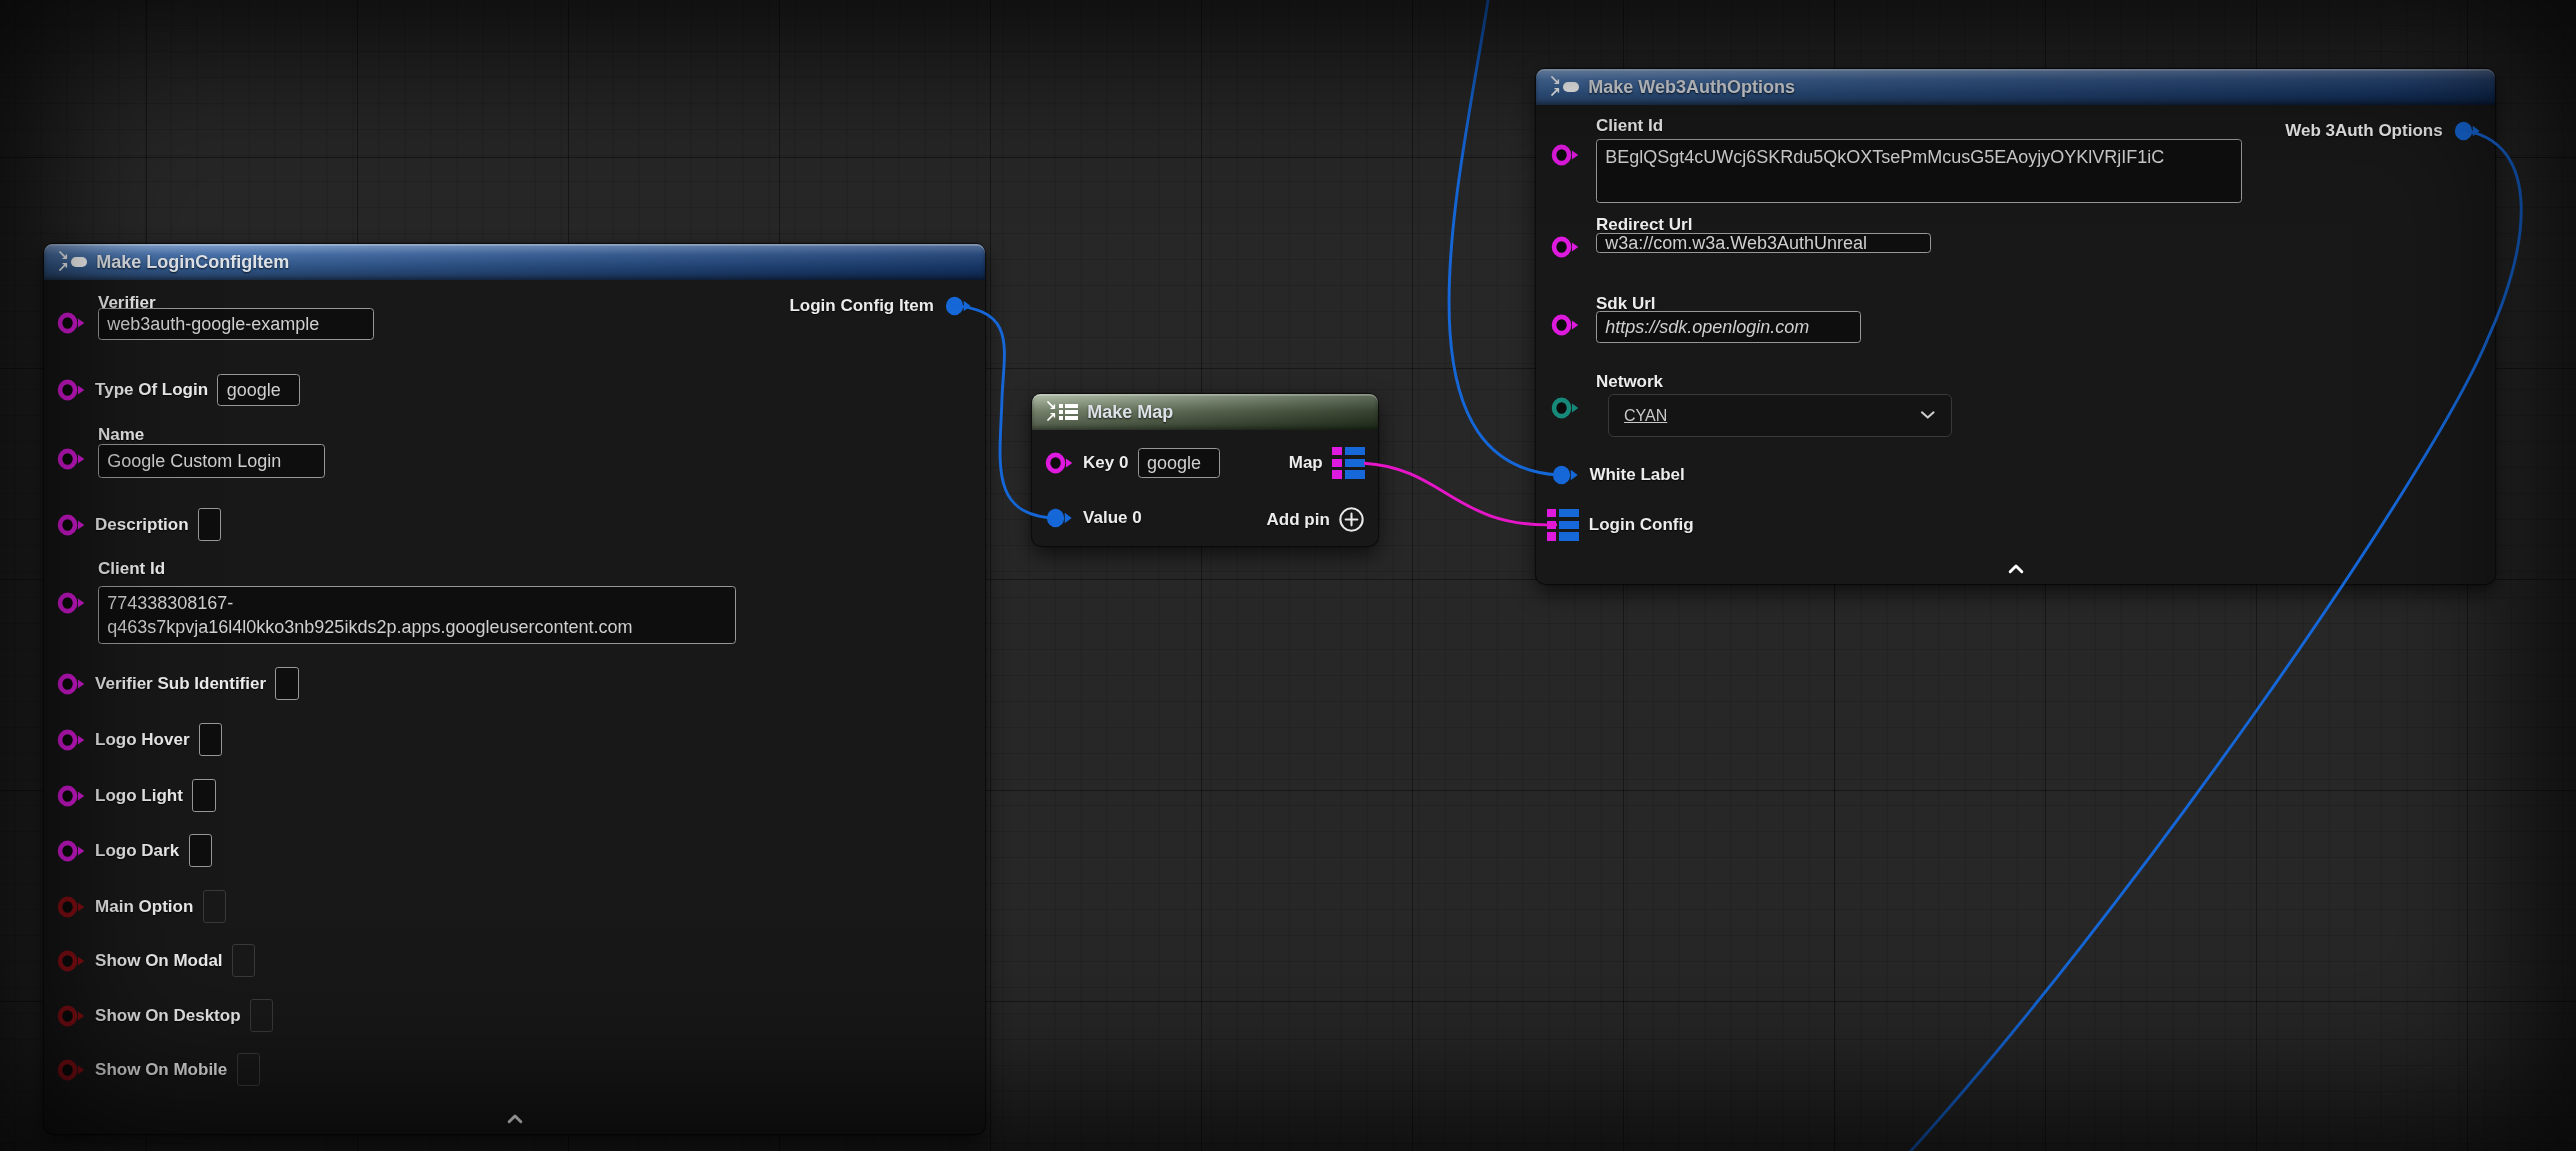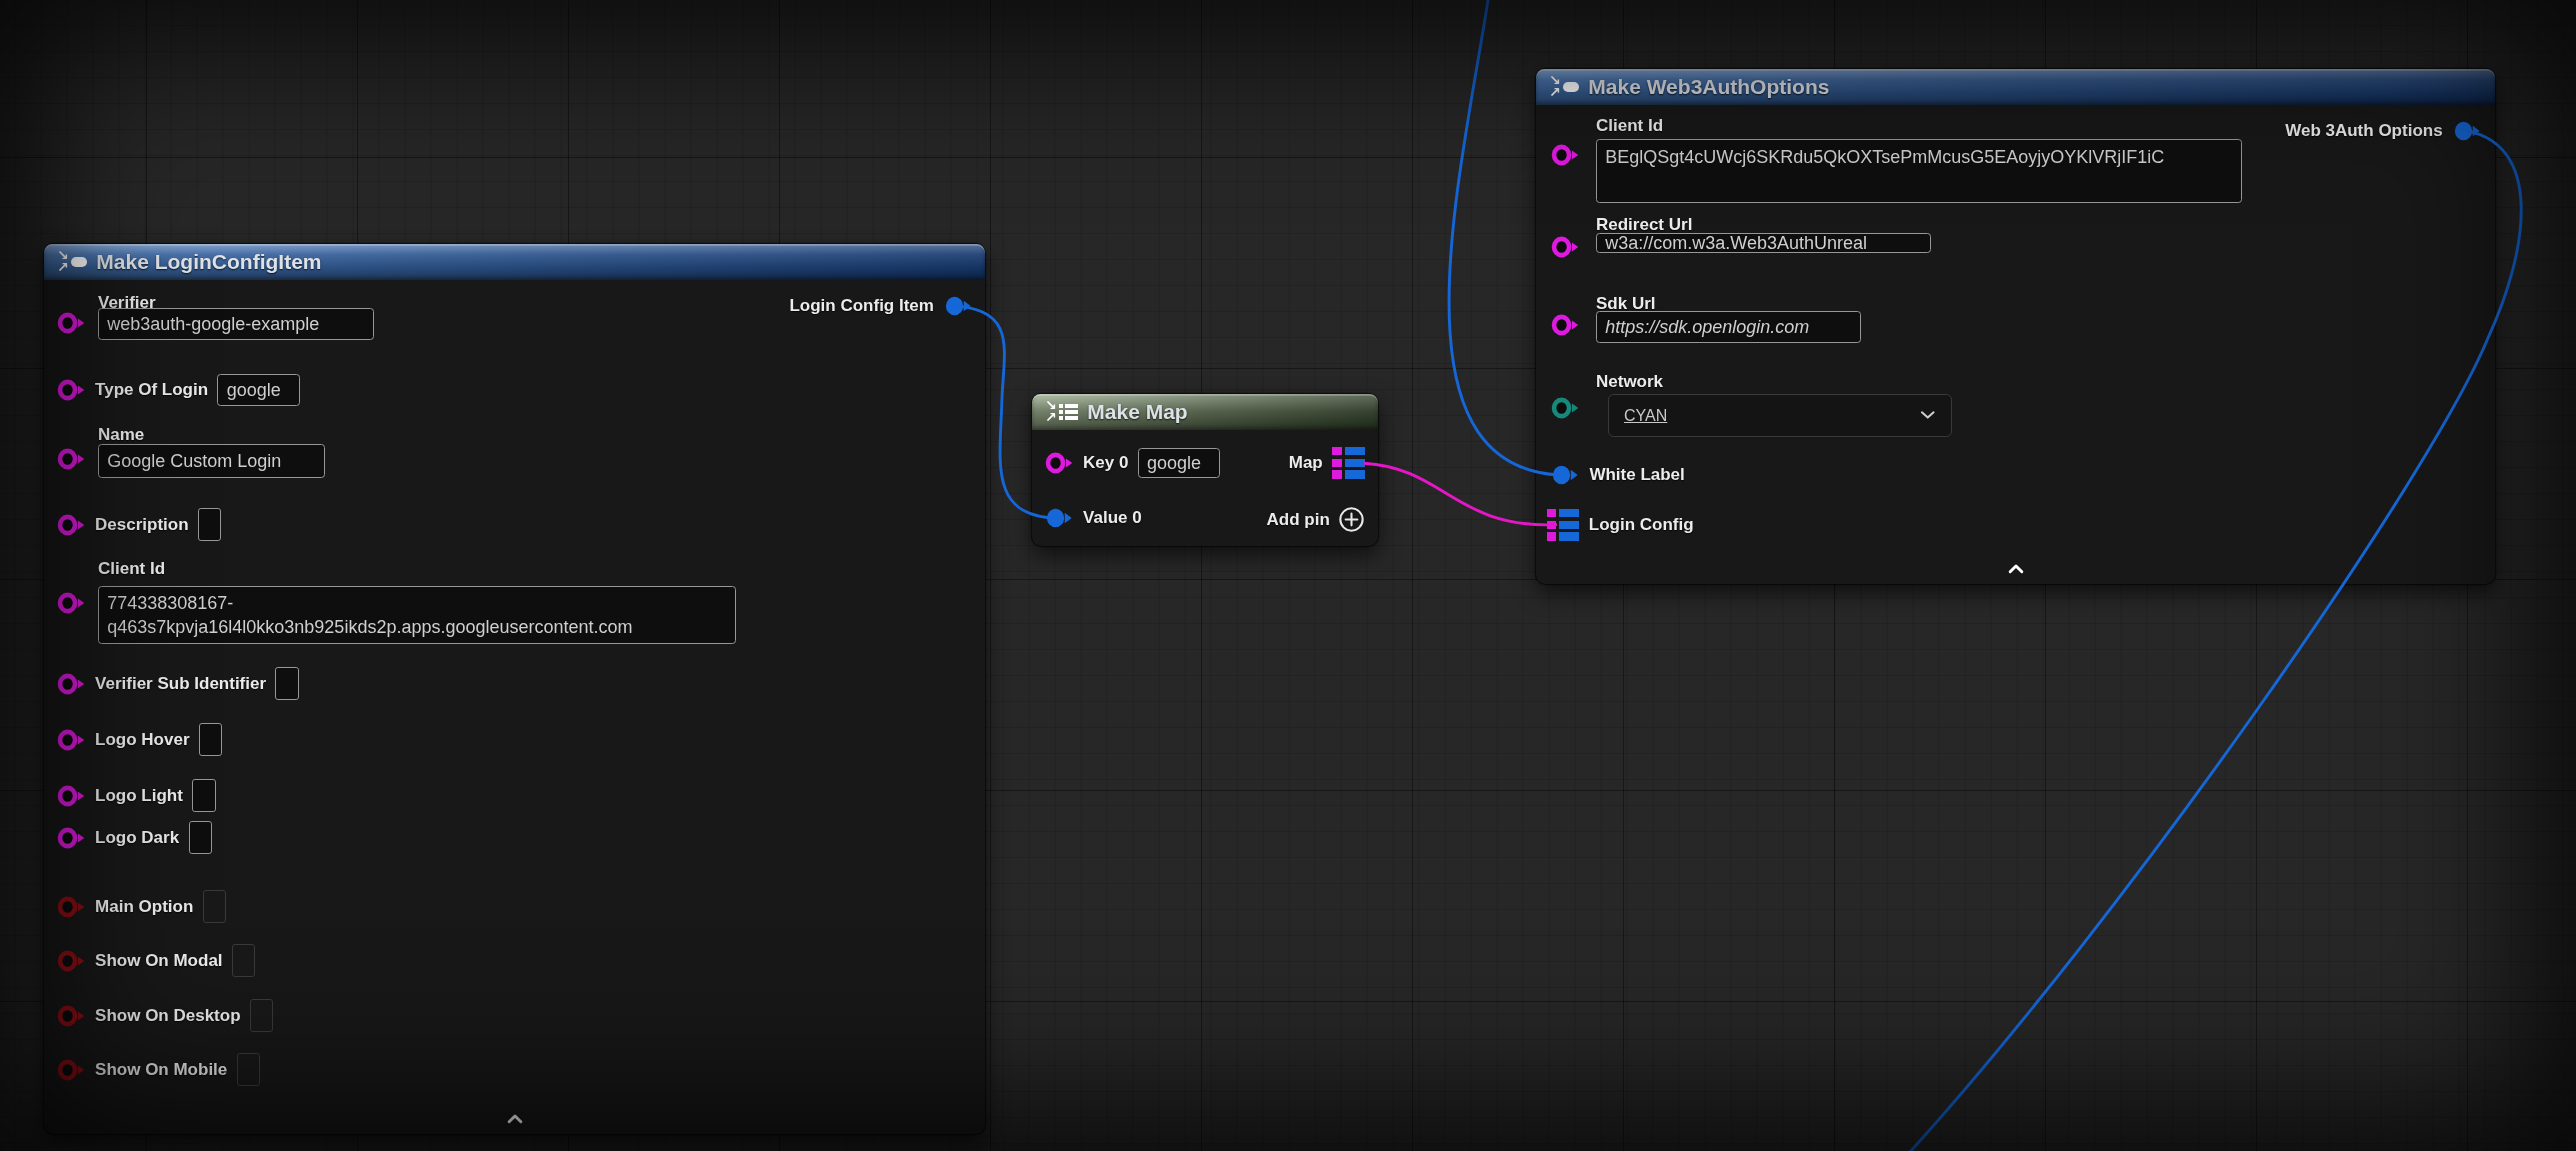--- a/index.html
+++ b/index.html
@@ -39,21 +39,21 @@
     box-shadow:0 8.2px 21px rgba(0,0,0,0.6), 0 0 0 1.2px rgba(0,0,0,0.55);}
   .node-header{position:absolute;left:0;top:0;right:0;height:36px;
     border-radius:8.2px 8.2px 0 0;display:flex;align-items:center;gap:9.4px;padding:0 13px;
     box-shadow:inset 0 1.8px 0 rgba(255,255,255,0.28), inset 0 -2.3px 4.7px rgba(0,0,0,0.35);}
   .header-blue{background:
     linear-gradient(to right, rgba(255,255,255,0.10), rgba(0,0,20,0.30)),
     linear-gradient(to bottom,#7fa3d4 0%,#3a68a6 30%,#1d4880 68%,#123058 100%);}
   .header-green{background:
     linear-gradient(to right, rgba(255,255,255,0.14), rgba(0,10,0,0.42)),
     linear-gradient(to bottom,#a9b89f 0%,#5d6c51 48%,#2e3a26 100%);}
-  .node-title{font-size:21px;font-weight:700;color:#dde2e8;text-shadow:0 1.2px 1.8px rgba(0,0,0,0.75);white-space:nowrap;}
+  .node-title{font-size:18px;font-weight:700;color:#dde2e8;text-shadow:0 1.2px 1.8px rgba(0,0,0,0.75);white-space:nowrap;}
 
   .make-icon{display:flex;align-items:center;gap:1.8px;flex:none;}
   .make-icon .arrows{display:flex;flex-direction:column;color:#fff;font-size:14px;line-height:11.7px;font-weight:700;text-shadow:none;}
   .make-icon .pill{width:16.4px;height:10px;background:#fff;border-radius:5.3px;}
   .maplist{display:grid;grid-template-columns:4.1px 13px;grid-auto-rows:4.1px;gap:1.8px 2.3px;}
   .maplist i{background:#fff;display:block;}
 
   .row{position:absolute;display:flex;align-items:center;gap:9.4px;}
   .lbl{font-size:17px;font-weight:600;color:#ececec;text-shadow:0 1.2px 1.2px rgba(0,0,0,0.8);white-space:nowrap;}
   .field{background:#0e0e0e;border:1.2px solid #989898;border-radius:3.5px;color:#cfcfcf;
@@ -179,21 +179,21 @@
 
     <div class="row" style="left:11.7px;top:535px;justify-content:center;">
       <svg class="pin pc-mag" width="30" height="26" viewBox="0 0 52 44">
           <ellipse cx="20" cy="22" rx="13" ry="14" fill="#0c0c0c" stroke="currentColor" stroke-width="8"></ellipse>
           <path d="M38 14 L49 22 L38 30 Z" fill="currentColor"></path>
         </svg>
       <span class="lbl">Logo Light</span>
       <div class="sbox"></div>
     </div>
 
-    <div class="row" style="left:11.7px;top:577px;">
+    <div class="row" style="left:11.7px;top:590px;">
       <svg class="pin pc-mag" width="30" height="26" viewBox="0 0 52 44">
           <ellipse cx="20" cy="22" rx="13" ry="14" fill="#0c0c0c" stroke="currentColor" stroke-width="8"></ellipse>
           <path d="M38 14 L49 22 L38 30 Z" fill="currentColor"></path>
         </svg>
       <span class="lbl">Logo Dark</span>
       <div class="sbox"></div>
     </div>
 
     <div class="row" style="left:11.7px;top:646px;">
       <svg class="pin pc-bool" width="30" height="26" viewBox="0 0 52 44">

